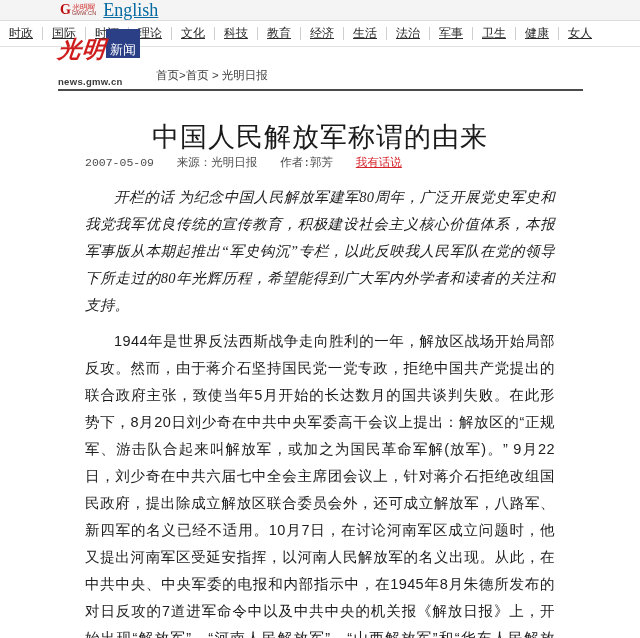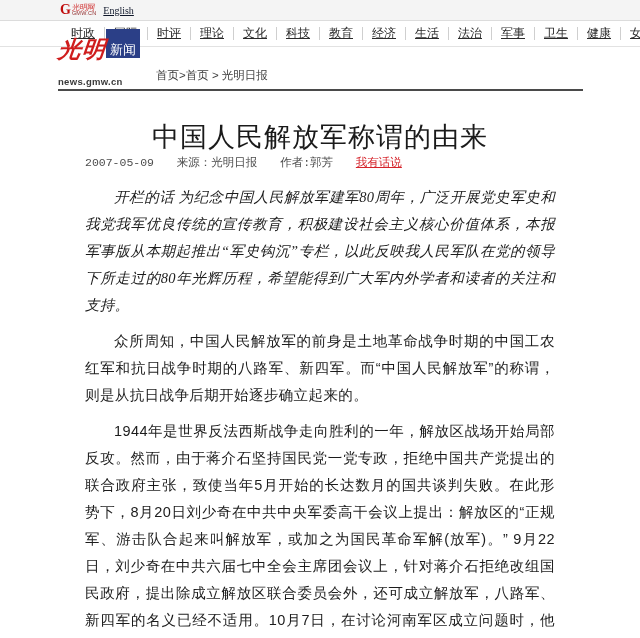--- a/index.html
+++ b/index.html
@@ -49,32 +49,31 @@
     letter-spacing: -0.5px;
     transform: skewX(-8deg);
   }
   .gmw-cn .cn-bot {
     font-size: 5.5px;
     color: #8f2b2b;
     letter-spacing: 0.2px;
     margin-top: -1px;
   }
   .english-link {
-    font-size: 10px;
-    color: #0f172a;
+    font-size: 18px;
+    color: #0369a1;
     font-family: "Liberation Serif", serif;
   }
 
   
   .mainnav {
     height: 26px;
     border-bottom: 1px solid #e2e2e2;
     display: flex;
     align-items: center;
-    padding-left: 62px;
     box-sizing: border-box;
     background: #ffffff;
   }
   .nav-item {
     font-size: 12px;
     color: #2a2a2a;
     padding: 0 9px;
     line-height: 13px;
     border-right: 1px solid #cfcfcf;
     white-space: nowrap;
@@ -221,16 +220,15 @@
     <span class="meta-sep"></span>
     <span>来源：光明日报</span>
     <span class="meta-sep"></span>
     <span>作者:郭芳</span>
     <span class="meta-sep"></span>
     <a class="meta-comment" href="#">我有话说</a>
   </div>
 
   <div class="article-body">
     <p class="para lead">开栏的话  为纪念中国人民解放军建军80周年，广泛开展党史军史和我党我军优良传统的宣传教育，积极建设社会主义核心价值体系，本报军事版从本期起推出“军史钩沉”专栏，以此反映我人民军队在党的领导下所走过的80年光辉历程，希望能得到广大军内外学者和读者的关注和支持。</p>
-    <p class="para">众所周知，中国人民解放军的前身是土地革命战争时期的中国工农红军和抗日战争时期的八路军、新四军。而“中国人民解放军”的称谓，则是从抗日战争后期开始逐步确立起来的。</p>
     <p class="para">1944年是世界反法西斯战争走向胜利的一年，解放区战场开始局部反攻。然而，由于蒋介石坚持国民党一党专政，拒绝中国共产党提出的联合政府主张，致使当年5月开始的长达数月的国共谈判失败。在此形势下，8月20日刘少奇在中共中央军委高干会议上提出：解放区的“正规军、游击队合起来叫解放军，或加之为国民革命军解(放军)。”  9月22日，刘少奇在中共六届七中全会主席团会议上，针对蒋介石拒绝改组国民政府，提出除成立解放区联合委员会外，还可成立解放军，八路军、新四军的名义已经不适用。10月7日，在讨论河南军区成立问题时，他又提出河南军区受延安指挥，以河南人民解放军的名义出现。从此，在中共中央、中央军委的电报和内部指示中，在1945年8月朱德所发布的对日反攻的7道进军命令中以及中共中央的机关报《解放日报》上，开始出现“解放军”、“河南人民解放军”、“山西解放军”和“华东人民解放军”等称谓。不仅如此，华南抗日游击队还</p>
   </div>
 </div>
 
 </body></html>

